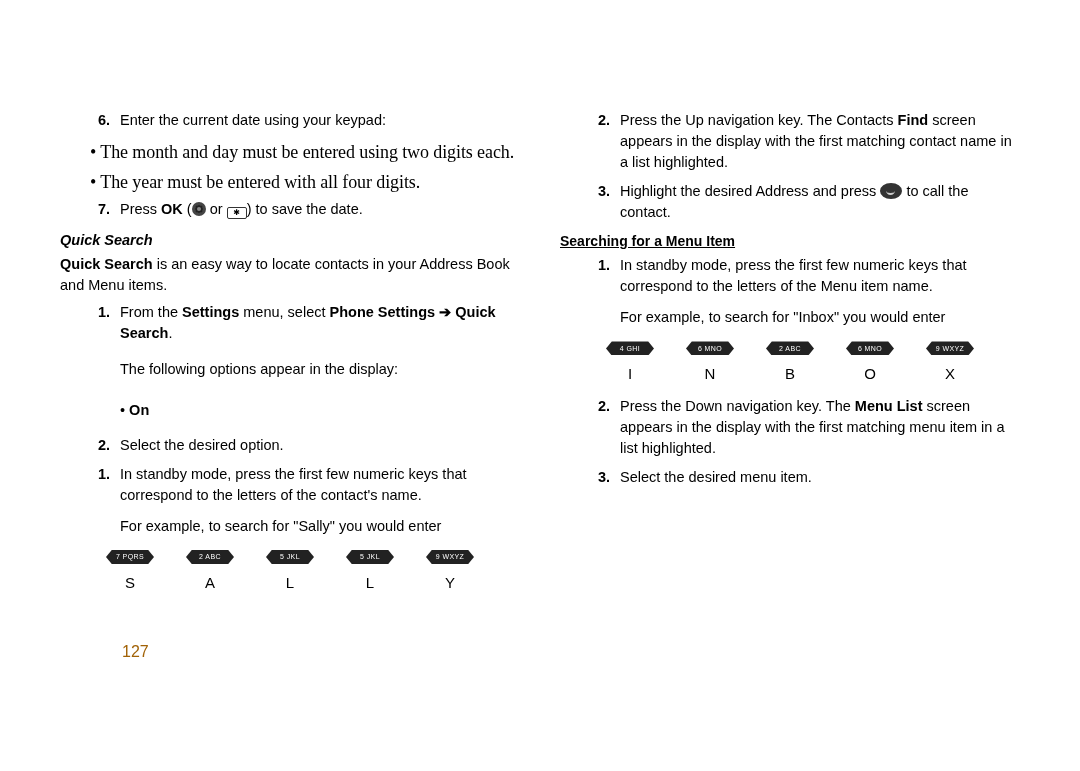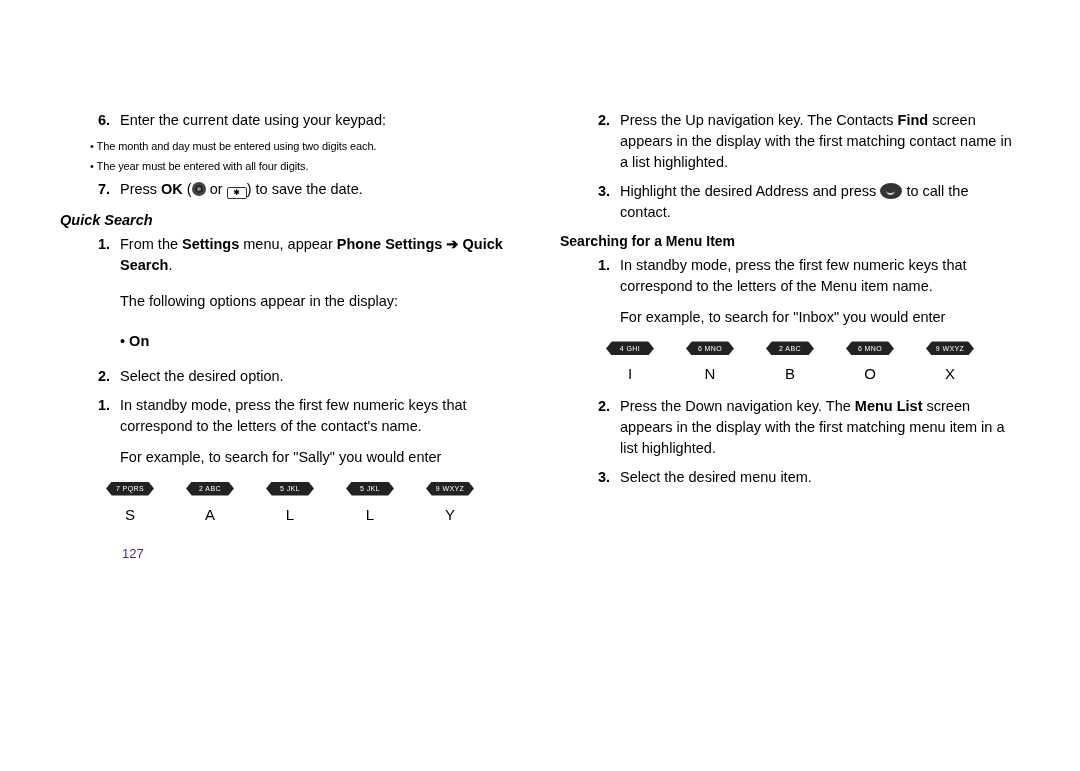--- a/index.html
+++ b/index.html
@@ -34,36 +34,38 @@
       font-weight: bold;
     }
     .ol-item .body {
       flex: 1;
     }
     .bullet-sub {
       margin-left: 30px;
       padding-left: 0;
       line-height: 1.45;
       margin-bottom: 4px;
-      font-size: 11px;
+      font-size: 18px;
       letter-spacing: -0.1px;
+      font-family: Liberation Serif, serif;
     }
     .bullet-sub::before {
       content: "• ";
     }
     .hdr-italic {
       font-weight: bold;
       font-style: italic;
       margin: 12px 0 6px 0;
       font-size: 14.5px;
     }
     .hdr-sub {
       font-weight: bold;
       margin: 10px 0 6px 0;
       font-size: 14px;
+      text-decoration: underline;
     }
     .para {
       line-height: 1.45;
       margin-bottom: 6px;
     }
     .indent {
       margin-left: 30px;
     }
     .small-sub {
       margin-left: 0;
@@ -100,23 +102,23 @@
       display: flex;
       justify-content: space-around;
       margin: 10px 30px 14px 30px;
     }
     .letter-row .letter {
       width: 48px;
       text-align: center;
       font-size: 15px;
     }
     .page-num {
-      font-size: 13px;
-      color: #4c1d95;
-      margin-top: 23px;
+      font-size: 16px;
+      color: #a16207;
+      margin-top: 52px;
       margin-left: 62px;
     }
     b { font-weight: bold; }
     .icon-circle {
       display: inline-block;
       width: 14px;
       height: 14px;
       border-radius: 50%;
       background: radial-gradient(circle at 50% 50%, #888 0, #888 40%, #444 42%, #444 100%);
       vertical-align: -2px;
@@ -173,25 +175,28 @@
     <div class="bullet-sub indent">The year must be entered with all four digits.</div>
 
     <div class="ol-item indent">
       <div class="num">7.</div>
       <div class="body">
         <span>Press </span><b>OK</b><span> (</span><span class="icon-circle"></span><span> or </span><span class="icon-key">✱</span><span>)</span><span> to save the date.</span>
       </div>
     </div>
 
     <div class="hdr-italic">Quick Search</div>
+    <p class="para">
+      <b>Quick Search</b><span> is an easy way to locate contacts in your Address Book and Menu items.</span>
+    </p>
 
     <div class="ol-item indent">
       <div class="num">1.</div>
       <div class="body">
-        <span>From the </span><b>Settings</b><span> menu, appear </span><b>Phone Settings ➔ Quick Search</b><span>.</span>
+        <span>From the </span><b>Settings</b><span> menu, select </span><b>Phone Settings ➔ Quick Search</b><span>.</span>
         <div class="small-sub">The following options appear in the display:</div>
         <div class="opt-list">
           <div class="o">On</div>
         </div>
       </div>
     </div>
 
     <div class="ol-item indent">
       <div class="num">2.</div>
       <div class="body">Select the desired option.</div>

